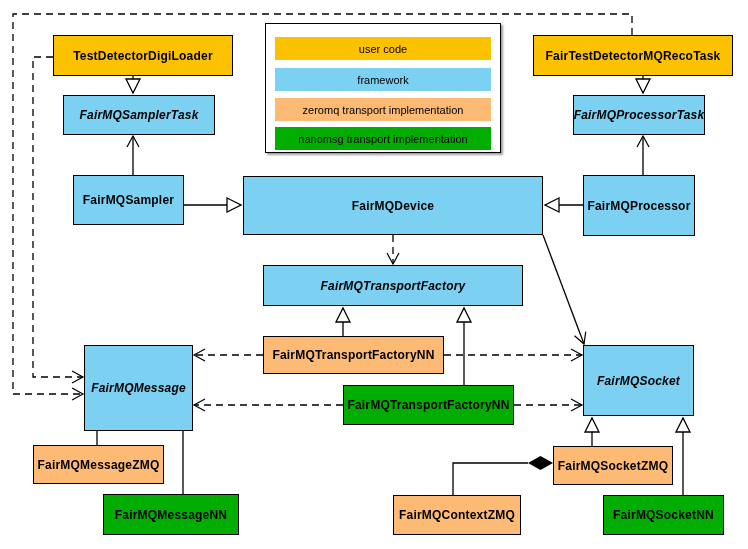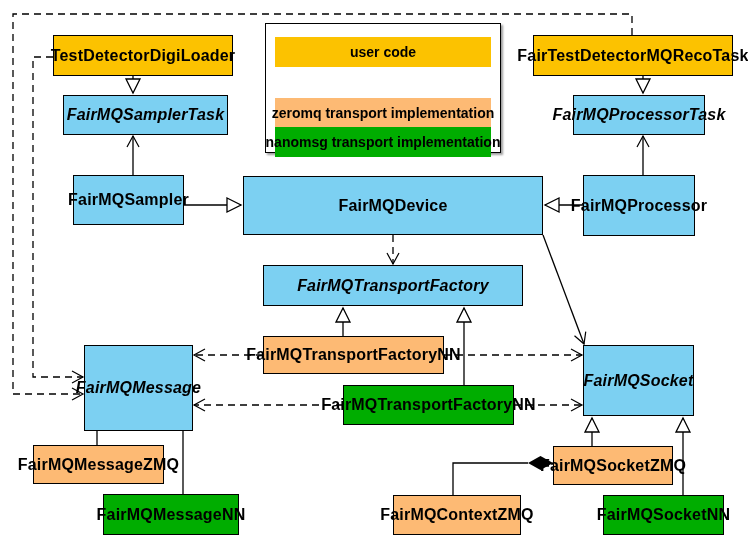--- a/index.html
+++ b/index.html
@@ -5,37 +5,37 @@
   html,body{margin:0;padding:0;background:#ffffff;}
   body{
     width:748px;height:549px;position:relative;overflow:hidden;
     font-family:"Liberation Sans",sans-serif;color:#000;
   }
   #canvas-lines{position:absolute;left:0;top:0;z-index:1;}
   .node{
     position:absolute;z-index:2;box-sizing:border-box;
     border:1px solid #000;
     display:flex;align-items:center;justify-content:center;
-    font-size:16px;font-weight:bold;text-align:center;
+    font-size:12px;font-weight:bold;text-align:center;
     letter-spacing:.2px;white-space:nowrap;
   }
   .abstract{font-style:italic;}
   .c-user{background:#FCC200;}
   .c-fw{background:#7CD0F2;}
   .c-zmq{background:#fdba74;}
   .c-nn{background:#00AD00;}
   #legend{
     position:absolute;left:265px;top:23px;width:236px;height:130px;
     background:#fff;border:1px solid #000;z-index:2;box-sizing:border-box;
     box-shadow:2px 2px 2px #9e9e9e;
   }
   .legend-bar{
-    position:absolute;left:9px;width:216px;height:30px;
+    position:absolute;left:9px;width:216px;height:23px;
     display:flex;align-items:center;justify-content:center;
-    font-size:14px;font-weight:bold;white-space:nowrap;
+    font-size:11px;font-weight:normal;white-space:nowrap;
   }
 </style>
 </head>
 <body>
 
 <svg id="canvas-lines" width="748" height="549" viewBox="0 0 748 549">
   <defs>
     <marker id="tri" markerWidth="18" markerHeight="18" refX="15" refY="8" orient="auto" markerUnits="userSpaceOnUse">
       <path d="M1,1 L15,8 L1,15 Z" fill="#ffffff" stroke="#000" stroke-width="1.3"></path>
     </marker>
@@ -71,28 +71,29 @@
       <line x1="514" y1="405" x2="582" y2="405" marker-end="url(#vee)"></line>
     </g>
 
     <polyline points="453,495 453,463 528,463"></polyline>
   </g>
   <polygon points="528,463 540.5,456 553,463 540.5,470" fill="#000"></polygon>
 </svg>
 
 <div id="legend">
   <div class="legend-bar c-user" style="top:13px">user code</div>
+  <div class="legend-bar c-fw" style="top:44px">framework</div>
   <div class="legend-bar c-zmq" style="top:74px">zeromq transport implementation</div>
   <div class="legend-bar c-nn" style="top:103px">nanomsg transport implementation</div>
 </div>
 
 <div class="node c-user" style="left:53px;top:35px;width:180px;height:41px">TestDetectorDigiLoader</div>
 <div class="node c-user" style="left:533px;top:35px;width:200px;height:41px">FairTestDetectorMQRecoTask</div>
 
-<div class="node c-fw abstract" style="left:63px;top:95px;width:165px;height:40px">FairMQSamplerTask</div>
+<div class="node c-fw abstract" style="left:63px;top:95px;width:152px;height:40px">FairMQSamplerTask</div>
 <div class="node c-fw abstract" style="left:573px;top:95px;width:132px;height:40px">FairMQProcessorTask</div>
 
 <div class="node c-fw" style="left:73px;top:175px;width:111px;height:50px">FairMQSampler</div>
 <div class="node c-fw" style="left:243px;top:176px;width:300px;height:59px">FairMQDevice</div>
 <div class="node c-fw" style="left:583px;top:175px;width:112px;height:61px">FairMQProcessor</div>
 
 <div class="node c-fw abstract" style="left:263px;top:265px;width:260px;height:41px">FairMQTransportFactory</div>
 <div class="node c-zmq" style="left:263px;top:336px;width:181px;height:38px">FairMQTransportFactoryNN</div>
 <div class="node c-nn" style="left:343px;top:385px;width:171px;height:40px">FairMQTransportFactoryNN</div>
 

